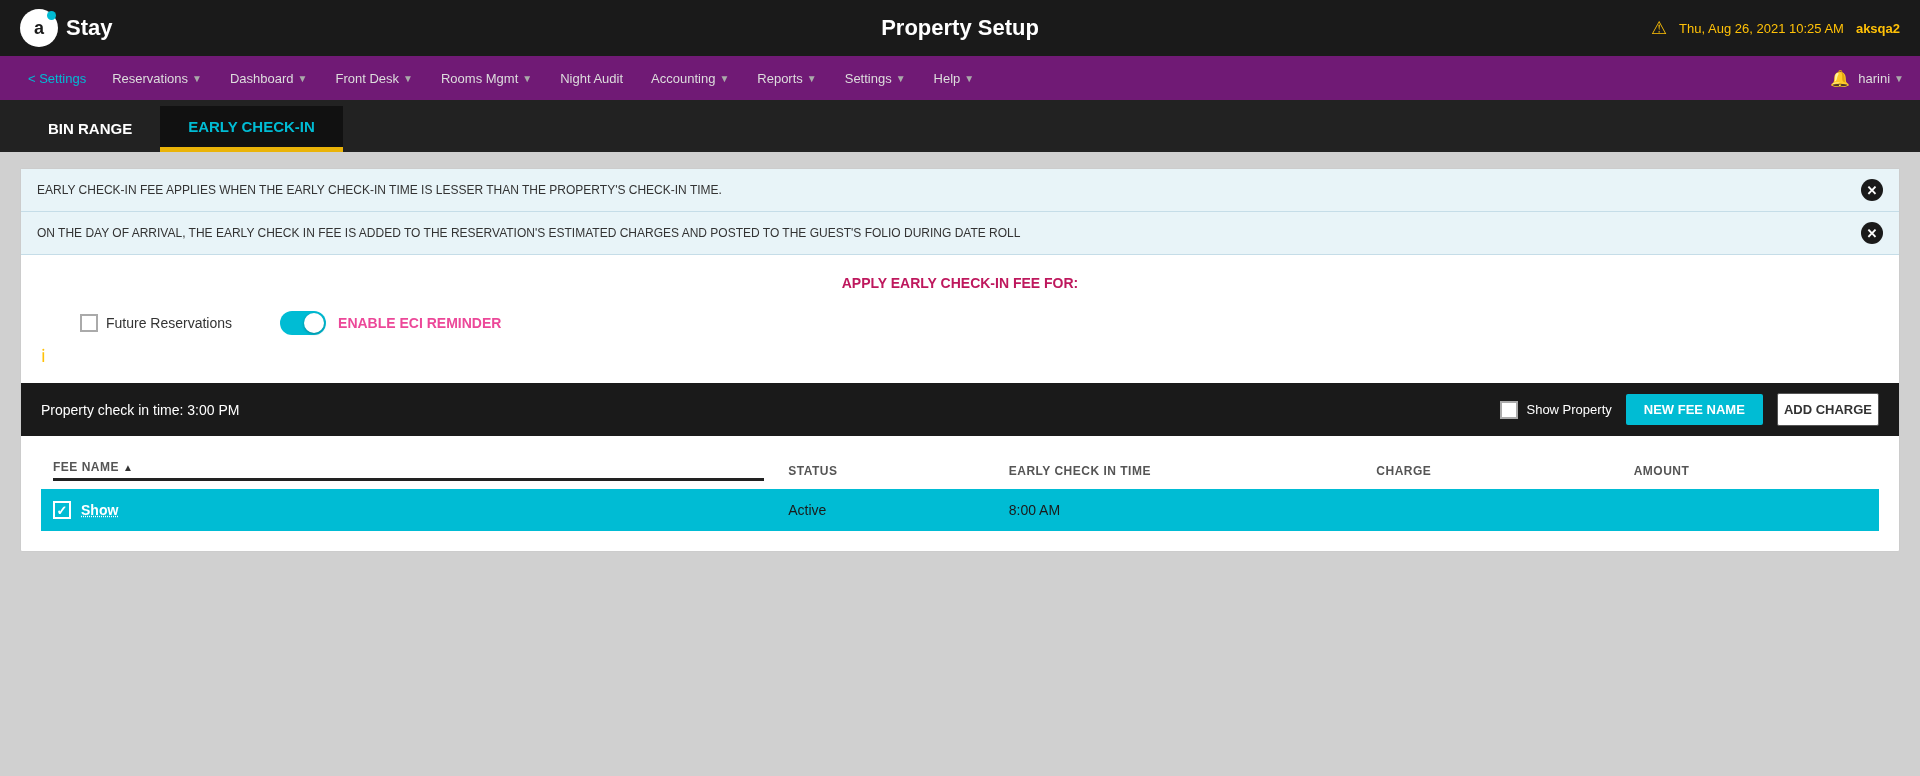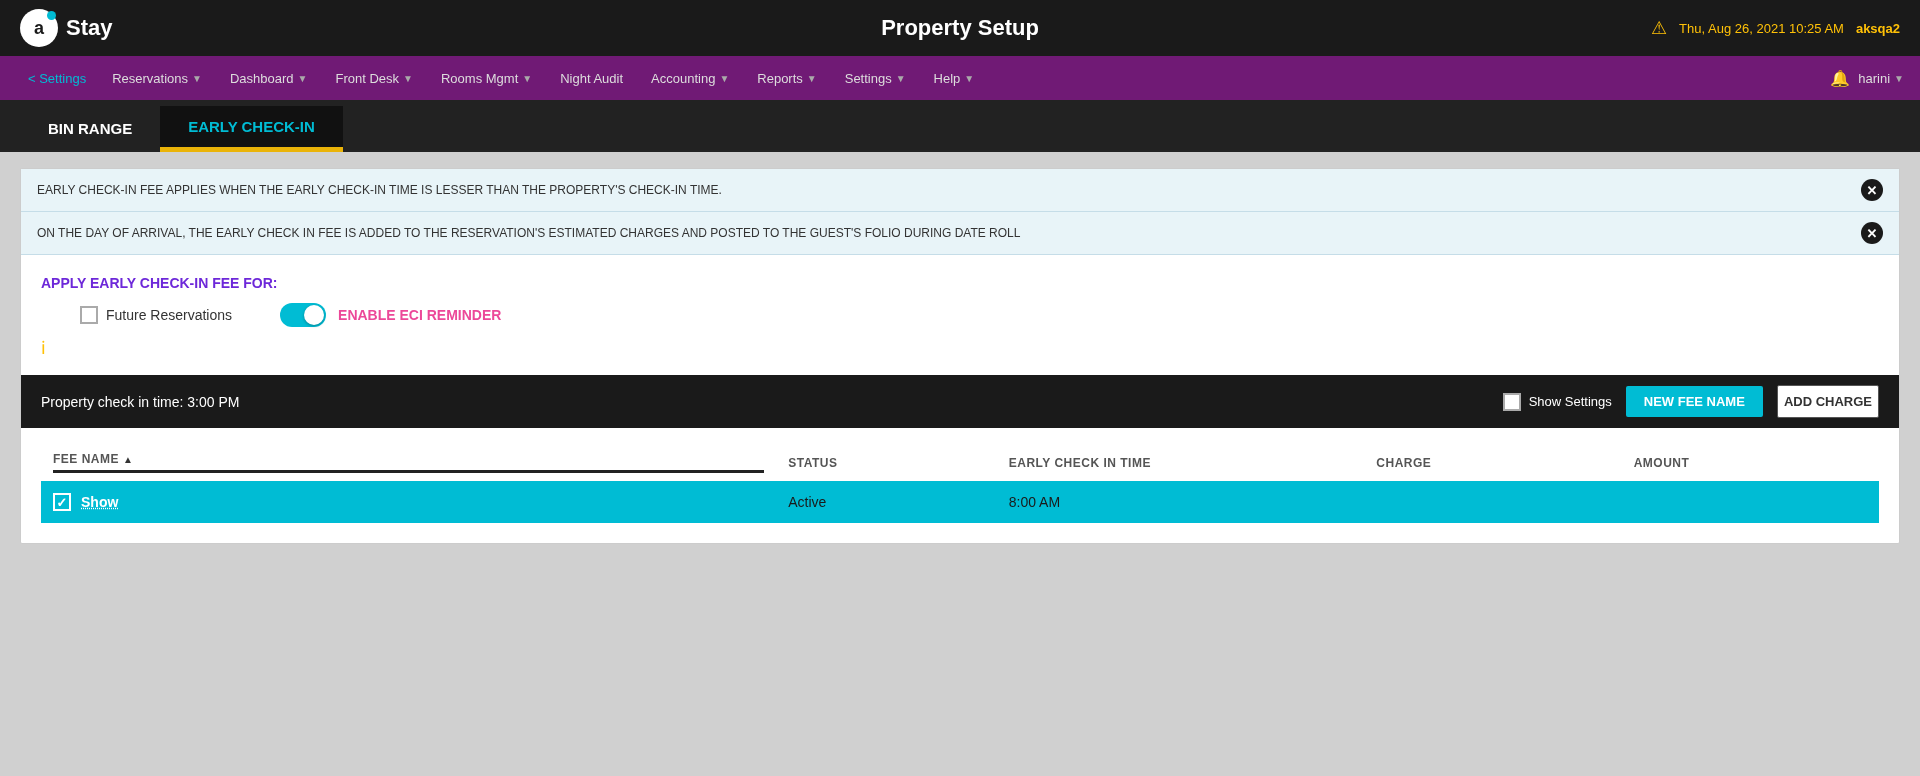--- a/index.html
+++ b/index.html
@@ -161,22 +161,23 @@
       font-weight: bold;
     }
 
     
     .apply-section {
       padding: 20px 20px 16px 20px;
     }
     .apply-title {
       font-size: 14px;
       font-weight: bold;
-      color: #6d28d9;
-      margin-bottom: 12px;
+      color: #be185d;
+      margin-bottom: 20px;
+      text-align: center;
     }
     .apply-options {
       display: flex;
       align-items: center;
       gap: 48px;
     }
     .checkbox-label {
       display: flex;
       align-items: center;
       gap: 8px;
@@ -443,21 +444,21 @@
     <div style="margin-top: 8px;">
       <span class="info-icon-yellow">ℹ</span>
     </div>
   </div>
 
   <div class="toolbar">
     <div class="toolbar-left">Property check in time: 3:00 PM</div>
     <div class="toolbar-right">
       <div class="show-inactive">
         <div class="show-inactive-checkbox"></div>
-        <span>Show Settings</span>
+        <span>Show Property</span>
       </div>
       <button class="btn-new-fee">NEW FEE NAME</button>
       <button class="btn-add-charge">ADD CHARGE</button>
     </div>
   </div>
 
   <div class="table-area">
     <table class="data-table">
       <thead>
         <tr>

